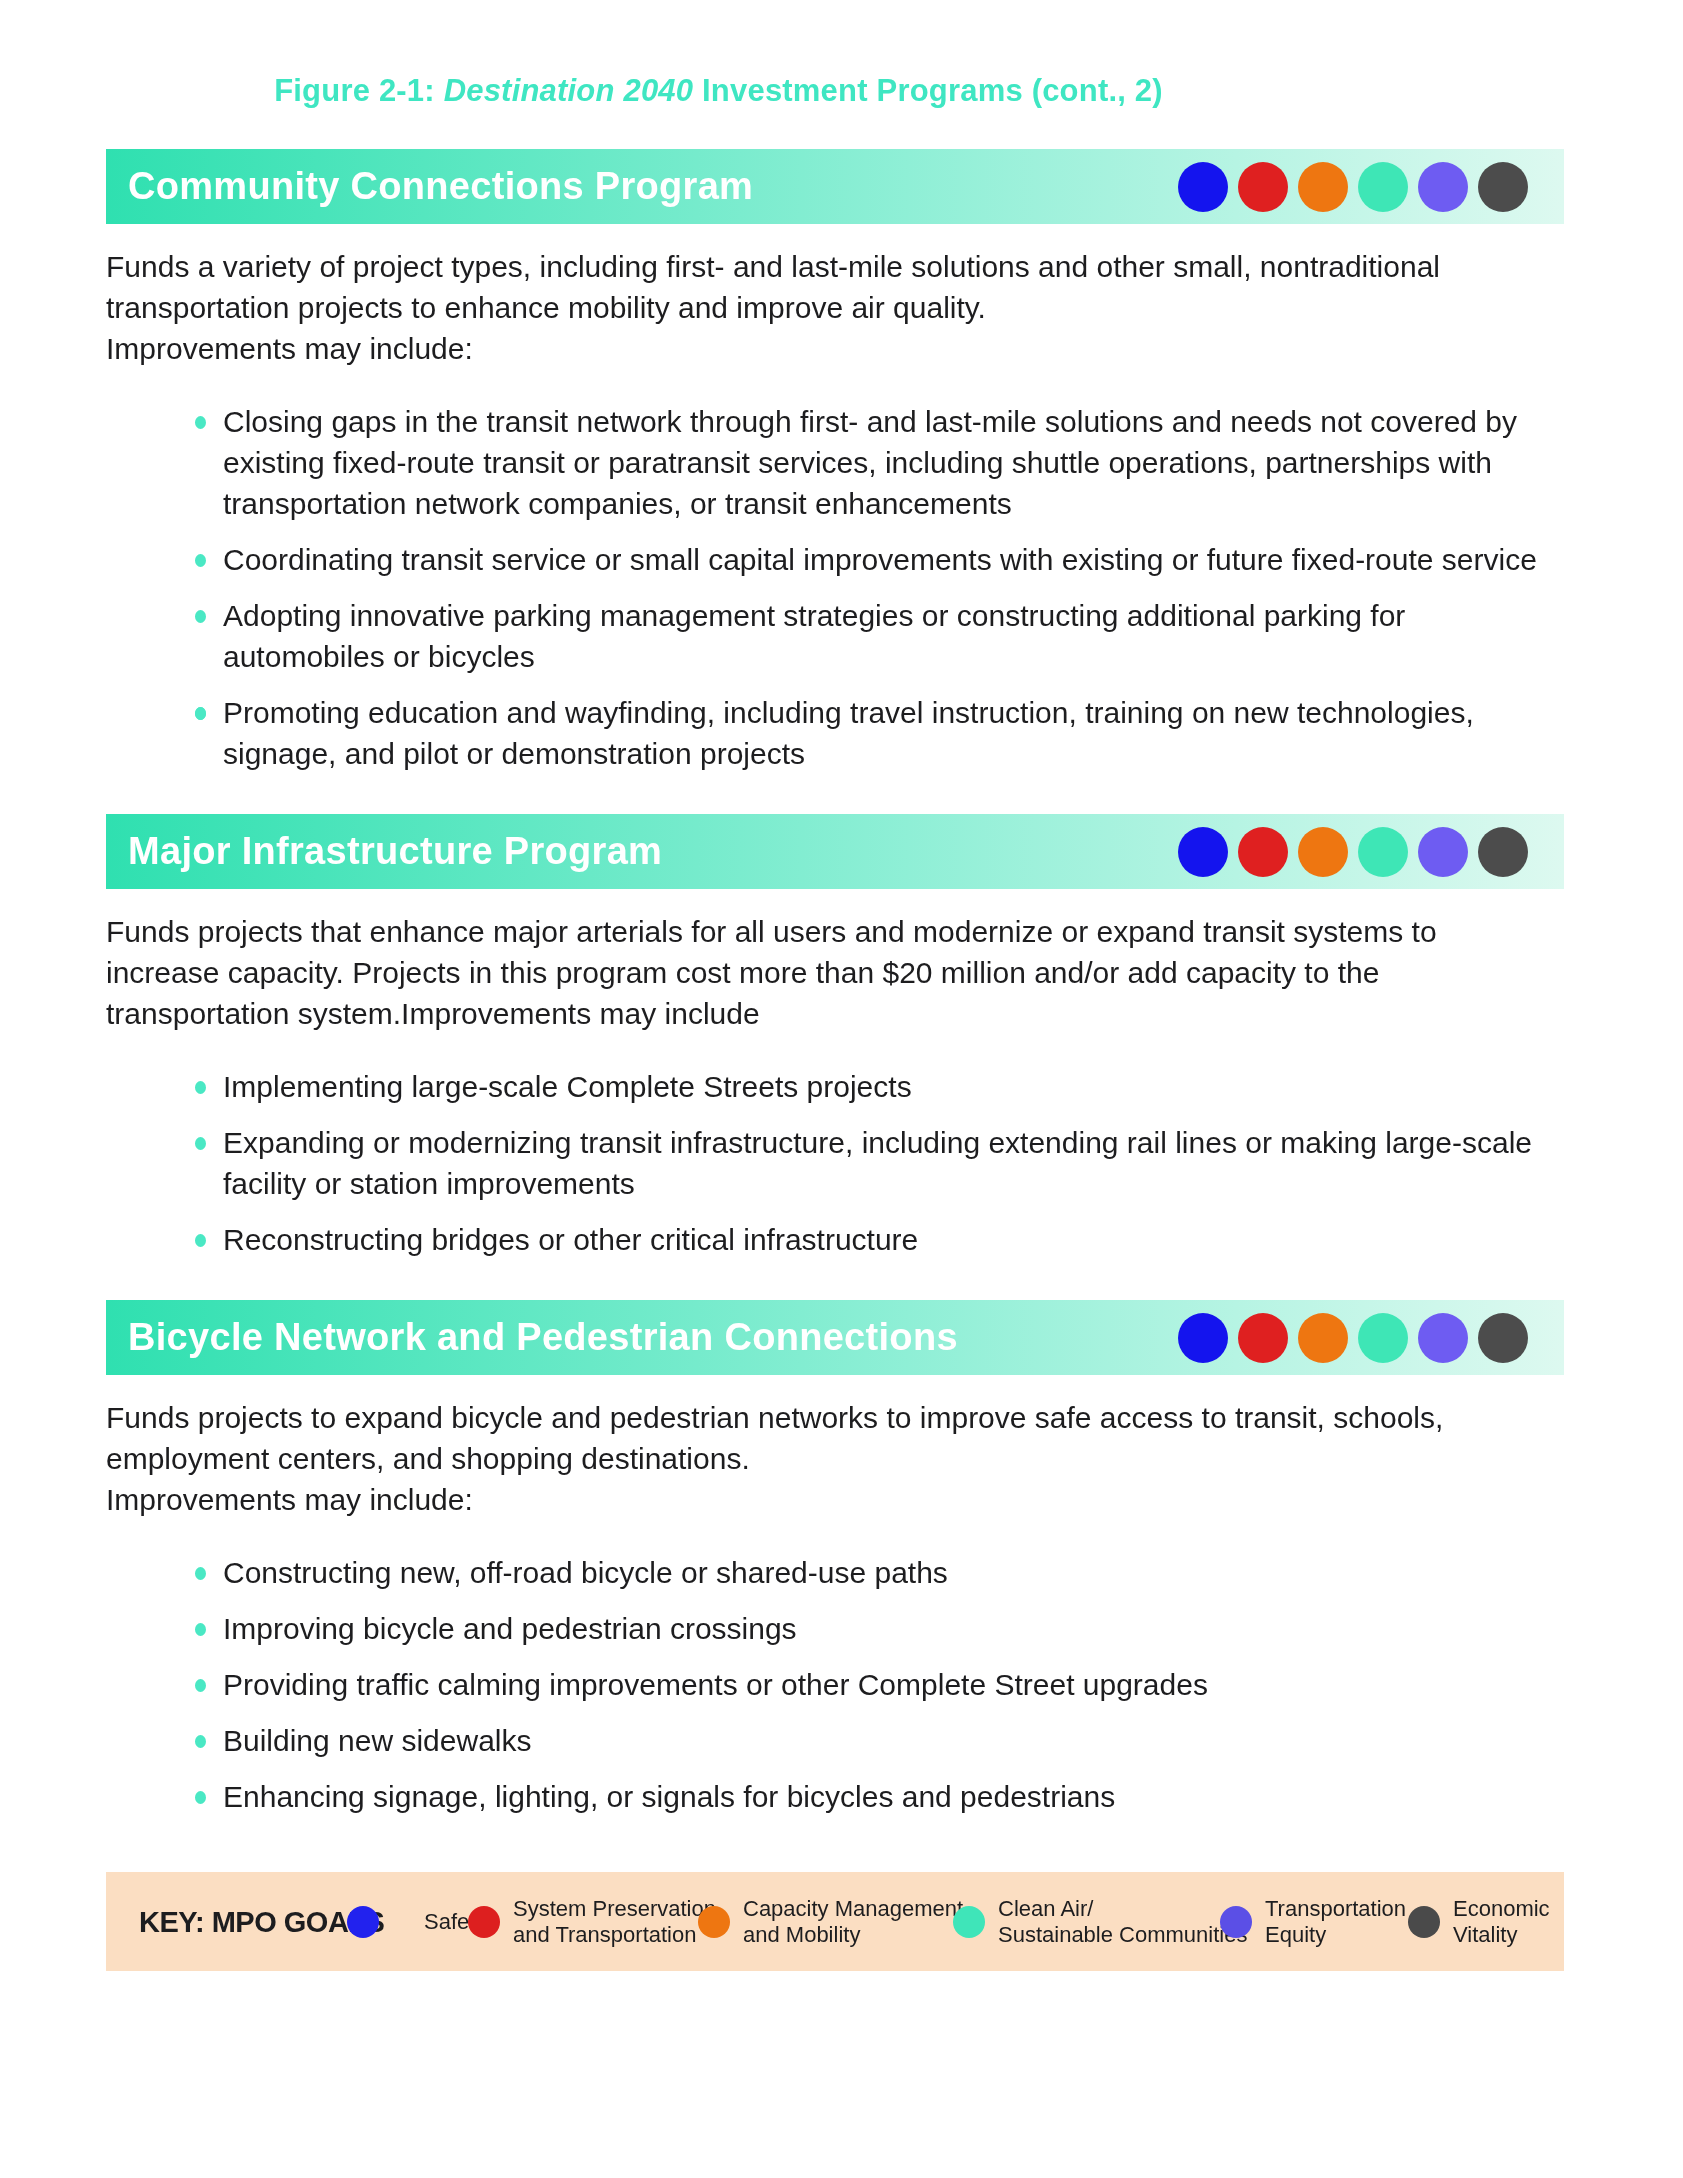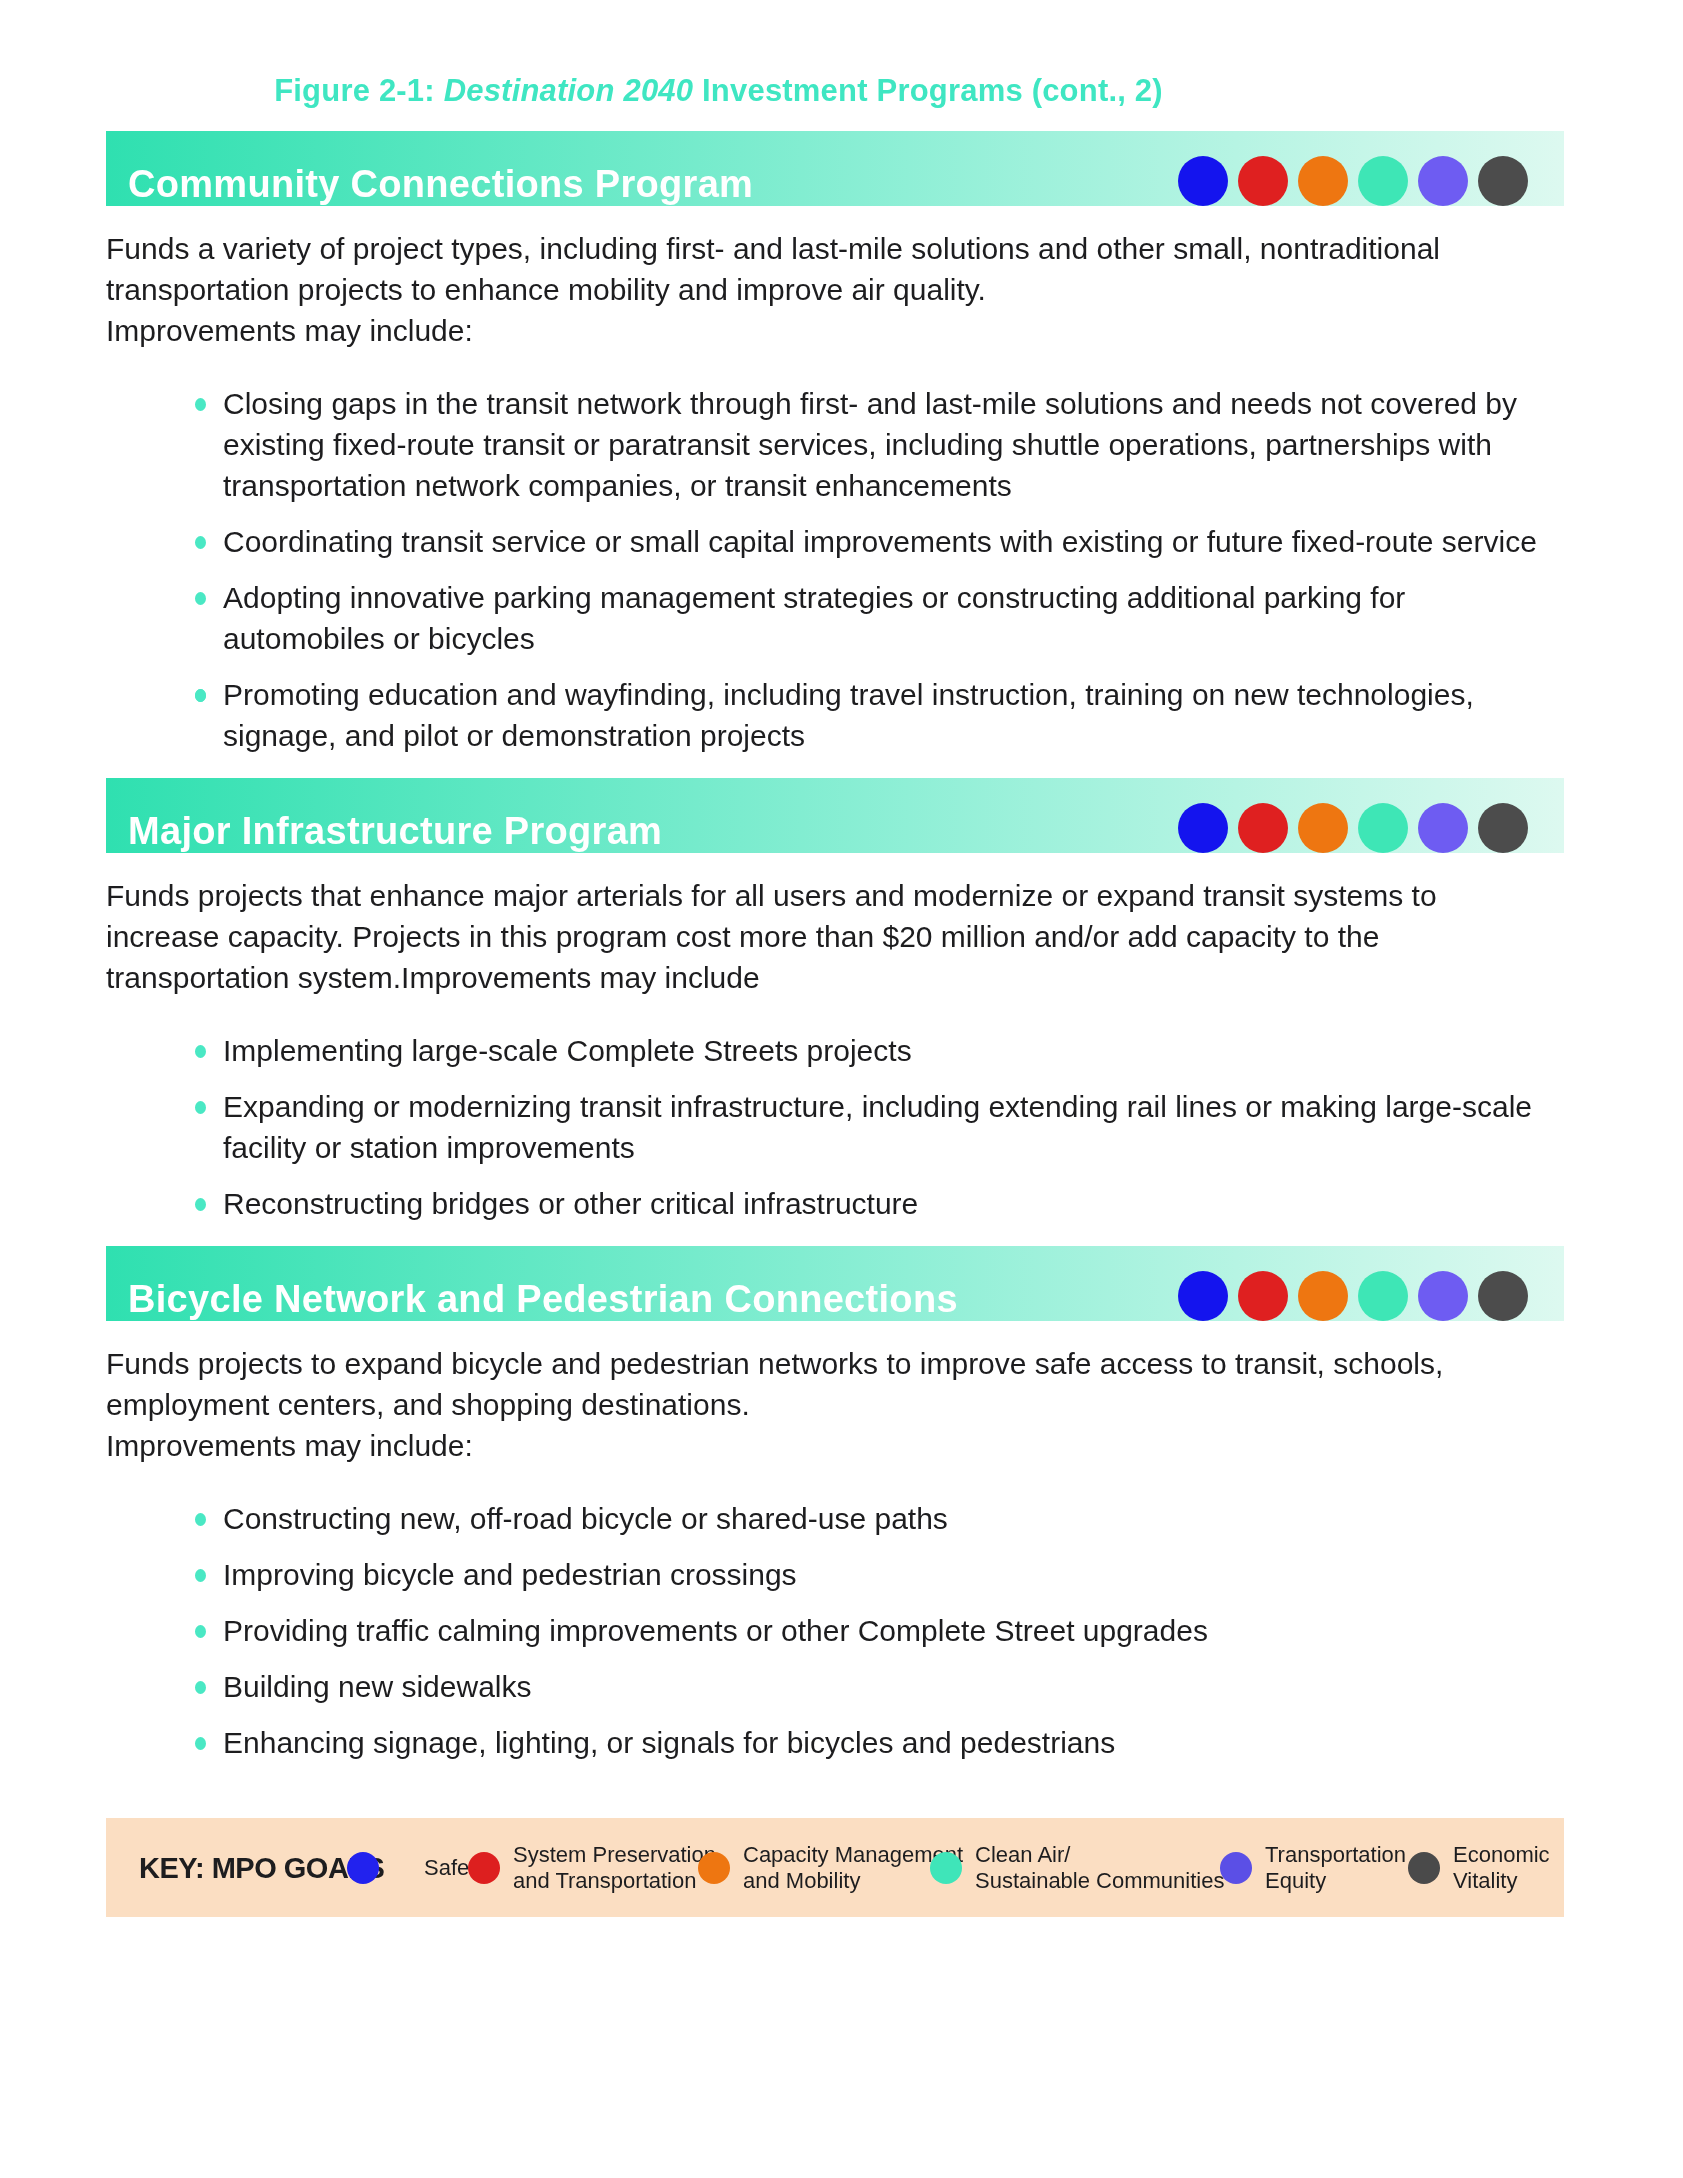--- a/index.html
+++ b/index.html
@@ -18,24 +18,24 @@
     font-size: 31px;
     font-weight: bold;
     color: #3FE6C2;
     letter-spacing: 0.2px;
   }
   .fig-title .italic { font-style: italic; }
 
   .content { margin-left: 106px; width: 1458px; }
 
   .section-header {
-    margin-top: 22px;
+    margin-top: 40px;
     height: 75px;
     display: flex;
-    align-items: flex-end;
+    align-items: center;
     padding: 0 36px 0 22px;
     background: linear-gradient(90deg, #2FE0B0 0%, #8FEFD6 55%, #DDF9F0 100%);
   }
   .section-header h2 {
     color: #ffffff;
     font-size: 38px;
     font-weight: bold;
     letter-spacing: 0.3px;
     white-space: nowrap;
   }
@@ -79,21 +79,21 @@
     font-weight: bold;
     letter-spacing: -0.5px;
     font-stretch: condensed;
   }
   .key-item { position: absolute; top: 50%; transform: translateY(-50%); display: flex; align-items: center; }
   .key-item .key-dot { width: 32px; height: 32px; border-radius: 50%; flex: 0 0 auto; margin-right: 13px; }
   .key-item .key-text { font-size: 22px; font-weight: 300; line-height: 26px; white-space: nowrap; }
   .ki-0 { left: 241px; gap: 32px; }
   .ki-1 { left: 362px; }
   .ki-2 { left: 592px; }
-  .ki-3 { left: 824px; }
+  .ki-3 { left: 847px; }
   .ki-4 { left: 1114px; }
   .ki-5 { left: 1302px; }
 </style>
 </head>
 <body>
 
 <div class="page">
 
   <div class="fig-title">
     <span>Figure 2-1: </span><span class="italic">Destination 2040</span><span> Investment Programs (cont., 2)</span>

